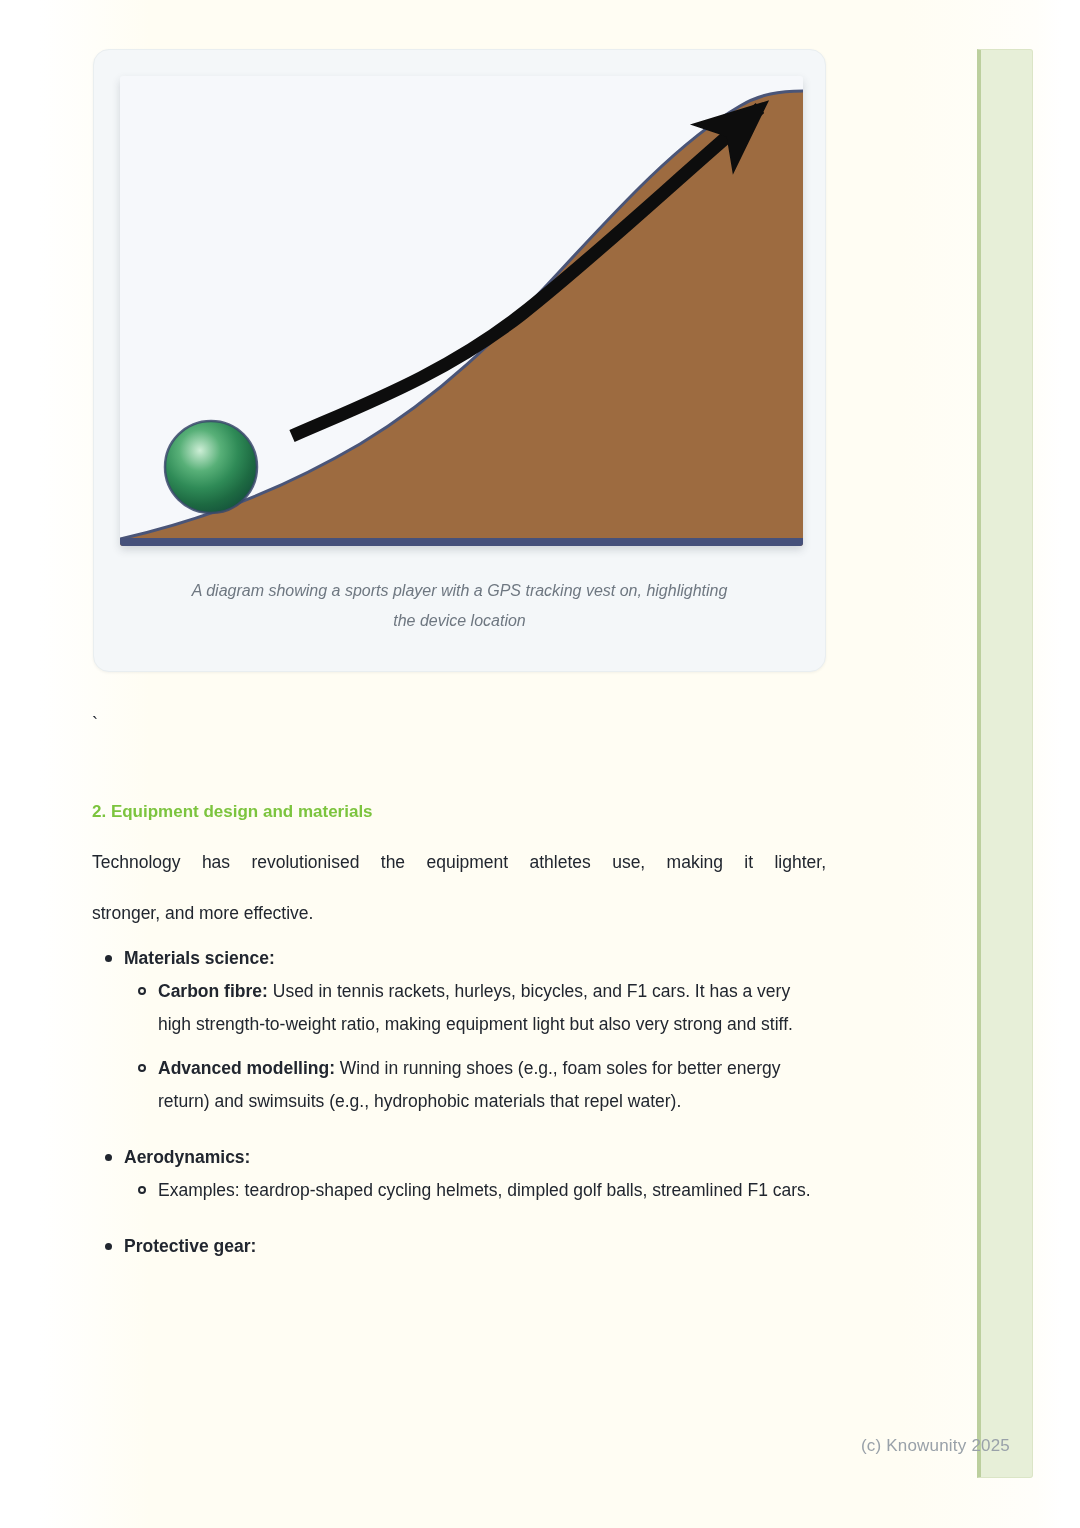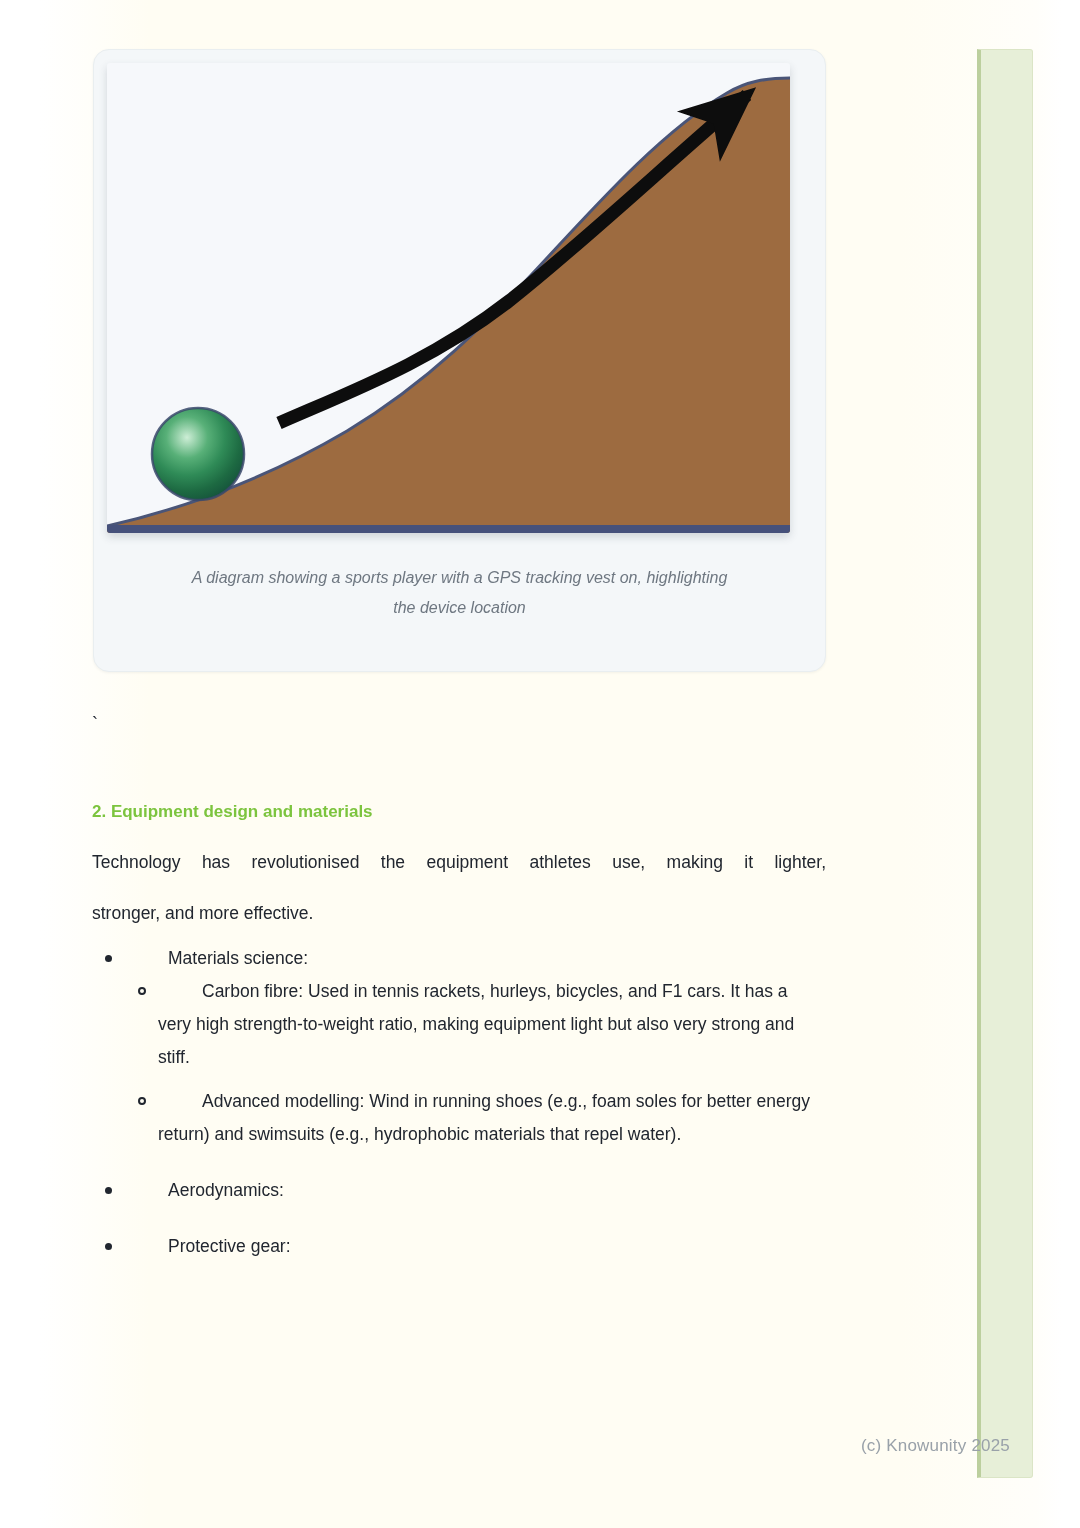--- a/index.html
+++ b/index.html
@@ -21,21 +21,21 @@
     z-index:1;
   }
 
   
   .figure-card {
     position:absolute; left:93px; top:49px; width:733px; height:623px;
     background:#f4f7f9;
     border:1px solid #e9eef0;
     border-radius:16px;
     box-shadow:0 1px 3px rgba(0,0,0,0.05);
-    padding:13px;
+    padding:26px;
     z-index:2;
   }
   .figure-frame {
     width:683px; height:470px;
     background:#f6f8fb;
     border-radius:3px;
     box-shadow:0 4px 8px rgba(50,60,80,0.18);
     overflow:hidden;
   }
   .figure-frame svg { display:block; }
@@ -72,21 +72,21 @@
     list-style:none; z-index:2;
   }
   .li { position:relative; }
   .lv1 { padding-left:32px; font-weight:700; margin-top:23px; }
   .lv2 { padding-left:66px; width:722px; margin-top:11px; }
   .topic-list .li:first-child { margin-top:0; }
   .lv1 + .lv2 { margin-top:0; }
   .marker { position:absolute; display:block; }
   .m-dot { width:7px; height:7px; border-radius:50%; background:#21262f; left:13px; top:13px; }
   .m-ring { width:8px; height:8px; border-radius:50%; border:2px solid #21262f; left:46px; top:12px; }
-  .li-lead { font-weight:400;margin-left:44px; }
+  .li-lead { font-weight:700; }
   .li-text { font-weight:400; }
 
   .copyright {
     position:absolute; right:70px; top:1437px;
     font-size:17px; line-height:18px; color:#99a1a9;
     z-index:3; letter-spacing:0.2px;
   }
 </style>
 </head>
 <body>
@@ -158,20 +158,24 @@
       <span class="li-lead">Carbon fibre:</span><span class="li-text"> Used in tennis rackets, hurleys, bicycles, and F1 cars. It has a very high strength-to-weight ratio, making equipment light but also very strong and stiff.</span>
     </li>
     <li class="li lv2">
       <span class="marker m-ring"></span>
       <span class="li-lead">Advanced modelling:</span><span class="li-text"> Wind in running shoes (e.g., foam soles for better energy return) and swimsuits (e.g., hydrophobic materials that repel water).</span>
     </li>
     <li class="li lv1">
       <span class="marker m-dot"></span>
       <span class="li-lead">Aerodynamics:</span><span class="li-text"></span>
     </li>
+    <li class="li lv2">
+      <span class="marker m-ring"></span>
+      <span class="li-text">Examples: teardrop-shaped cycling helmets, dimpled golf balls, streamlined F1 cars.</span>
+    </li>
     <li class="li lv1">
       <span class="marker m-dot"></span>
       <span class="li-lead">Protective gear:</span><span class="li-text"></span>
     </li>
   </ul>
 
   <div class="copyright">(c) Knowunity 2025</div>
 
 </div>
 

